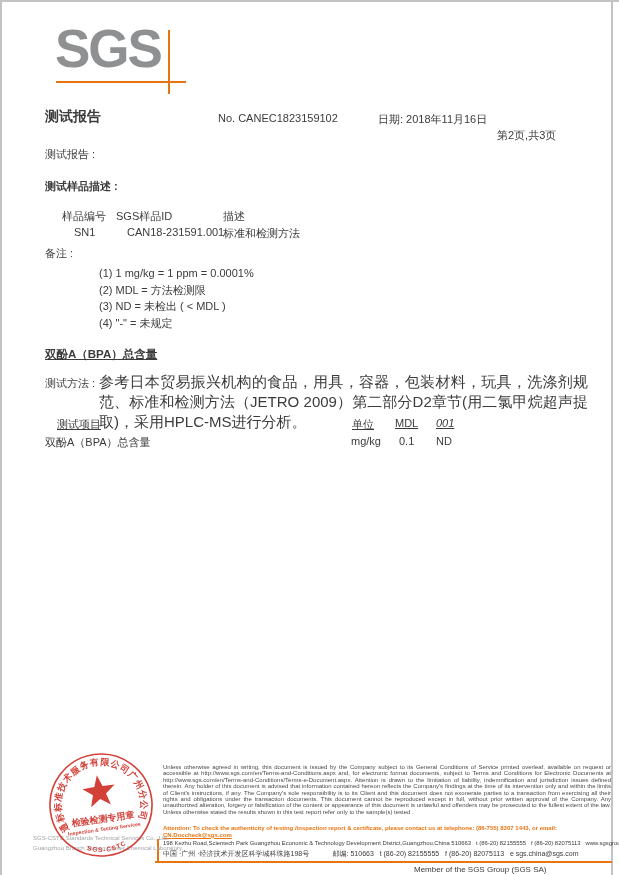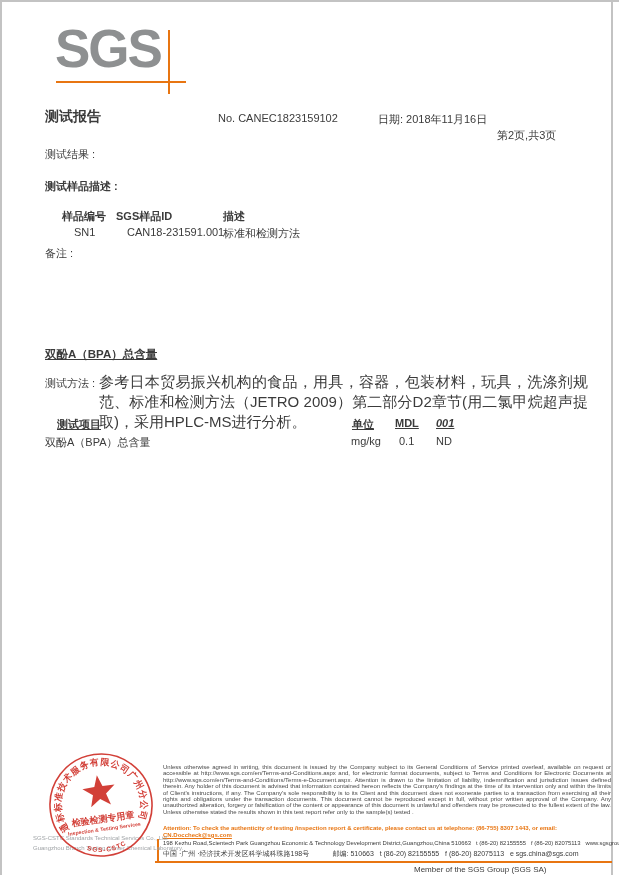--- a/index.html
+++ b/index.html
@@ -15,21 +15,21 @@
   .logo-text { position:absolute; left:55px; top:22px; font-size:53px; line-height:1; font-weight:bold; color:#8e9091; letter-spacing:-2px; }
   .logo-hline { position:absolute; left:56px; top:81px; width:130px; height:2px; background:#e87511; }
   .logo-vline { position:absolute; left:168px; top:30px; width:2px; height:64px; background:#e87511; }
 
   .doc-title { position:absolute; left:45px; top:108px; font-size:14px; font-weight:bold; }
   .report-no { position:absolute; left:218px; top:112px; font-size:11px; }
   .report-date { position:absolute; left:378px; top:112px; font-size:11px; }
   .page-info { position:absolute; left:497px; top:128px; font-size:11px; }
 
   .t11 { font-size:11px; }
-  .bold { font-weight:bold;text-align:right; }
+  .bold { font-weight:normal;text-align:right; }
   .ul { text-decoration:underline; }
 
   .results-label { position:absolute; left:45px; top:147px; font-size:11px; }
   .sample-heading { position:absolute; left:45px; top:179px; font-size:11px; font-weight:bold; }
 
   .s-h1 { position:absolute; left:62px;  top:209px; }
   .s-h2 { position:absolute; left:116px; top:209px; }
   .s-h3 { position:absolute; left:223px; top:209px; }
   .s-c1 { position:absolute; left:74px;  top:226px; }
   .s-c2 { position:absolute; left:127px; top:226px; }
@@ -75,33 +75,39 @@
 
   <div class="logo-text">SGS</div>
   <div class="logo-hline"></div>
   <div class="logo-vline"></div>
 
   <div class="doc-title">测试报告</div>
   <div class="report-no">No. CANEC1823159102</div>
   <div class="report-date">日期: 2018年11月16日</div>
   <div class="page-info">第2页,共3页</div>
 
-  <div class="results-label">测试结果 :</div>
+  <div class="results-label">测试报告 :</div>
   <div class="sample-heading">测试样品描述 :</div>
 
   <div>
     <span class="t11 bold s-h1">样品编号</span>
     <span class="t11 bold s-h2">SGS样品ID</span>
     <span class="t11 bold s-h3">描述</span>
     <span class="t11 s-c1">SN1</span>
     <span class="t11 s-c2">CAN18-231591.001</span>
     <span class="t11 s-c3">标准和检测方法</span>
   </div>
 
   <div class="notes-label">备注 :</div>
+  <div class="notes-block">
+    <div>(1) 1 mg/kg = 1 ppm = 0.0001%</div>
+    <div>(2) MDL = 方法检测限</div>
+    <div>(3) ND = 未检出 ( &lt; MDL )</div>
+    <div>(4) "-" = 未规定</div>
+  </div>
 
   <div class="bpa-heading">双酚A（BPA）总含量</div>
   <div class="method-label">测试方法 :</div>
   <div class="method-text">参考日本贸易振兴机构的食品，用具，容器，包装材料，玩具，洗涤剂规范、标准和检测方法（JETRO 2009）第二部分D2章节(用二氯甲烷超声提取)，采用HPLC-MS进行分析。</div>
 
   <div>
     <span class="t11 bold ul r-h1">测试项目</span>
     <span class="t11 bold ul r-h2">单位</span>
     <span class="t11 bold ul r-h3">MDL</span>
     <span class="t11 bold ul r-h4">001</span>

